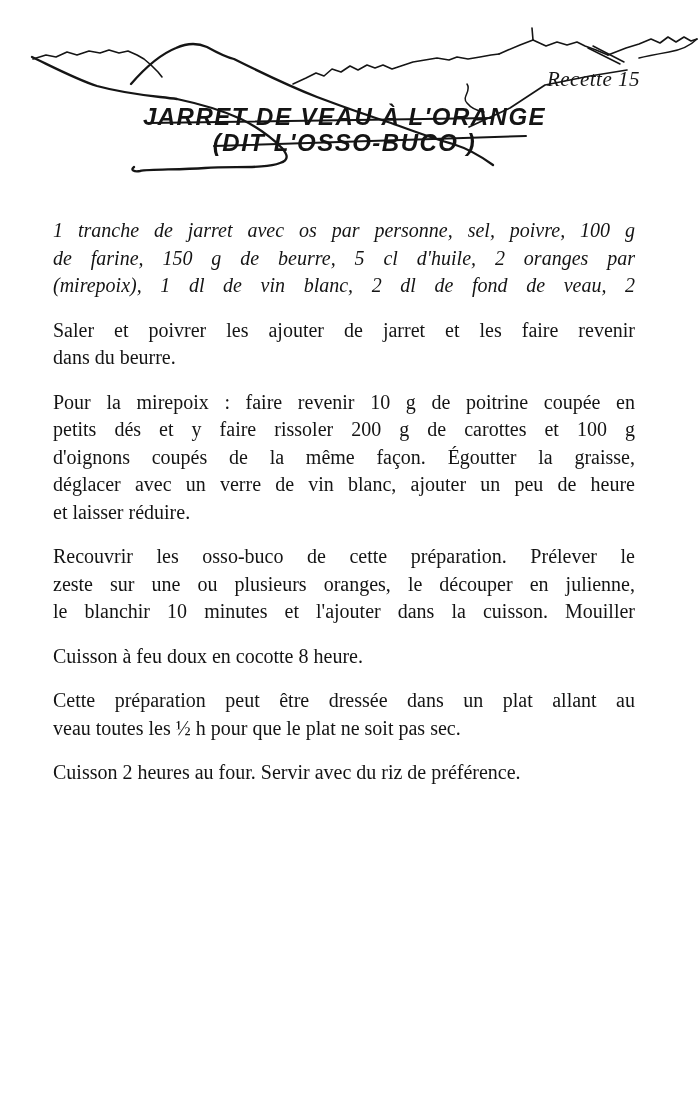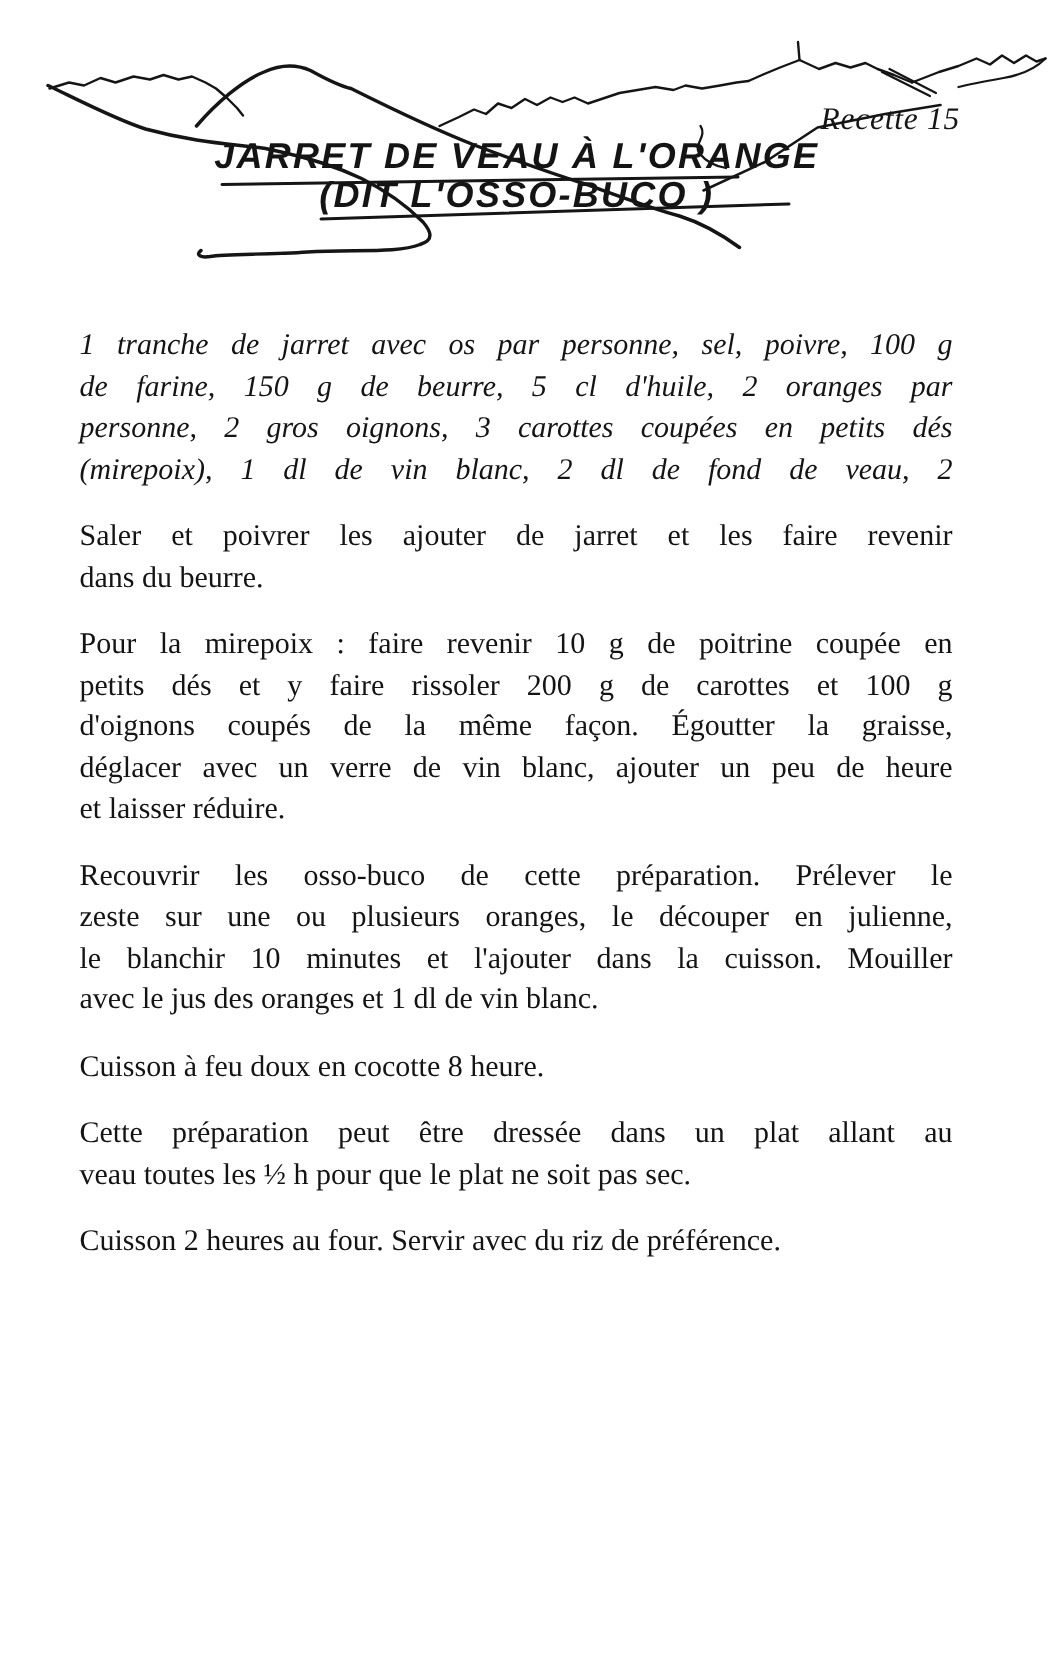--- a/index.html
+++ b/index.html
@@ -16,21 +16,21 @@
   .sketch {
     position: absolute; top: 0; left: 0; width: 700px; height: 200px;
     z-index: 3; pointer-events: none;
   }
   .recette {
     position: absolute; top: 67px; right: 60px; z-index: 2;
     font-style: italic; font-size: 21px; letter-spacing: 0.5px;
     font-family: "Liberation Serif", "DejaVu Serif", serif;
   }
   .title {
-    position: absolute; top: 92px; left: 0; width: 689px; z-index: 2;
+    position: absolute; top: 104px; left: 0; width: 689px; z-index: 2;
     text-align: center;
     font-family: "Liberation Sans", "DejaVu Sans", sans-serif;
     font-weight: bold; font-style: italic;
     font-size: 24px; line-height: 26px; letter-spacing: 1.5px;
     color: #141414;
   }
   .body-text {
     position: absolute; top: 217px; left: 53px; width: 594px;
     font-size: 20px; line-height: 27.5px; color: #141414;
   }
@@ -82,39 +82,37 @@
 
         <path stroke-width="2" d="M214,146 L526,136"></path>
       </g>
     </svg>
   </div>
 
   <div class="body-text">
       <div class="para italic">
         <div class="line">1 tranche de jarret avec os par personne, sel, poivre, 100 g</div>
         <div class="line">de farine, 150 g de beurre, 5 cl d'huile, 2 oranges par</div>
-        <div class="line">personne, 2 gros oignons, 3 carottes coupées en petits dés</div>
         <div class="line">(mirepoix), 1 dl de vin blanc, 2 dl de fond de veau, 2</div>
       </div>
       <div class="para">
         <div class="line">Saler et poivrer les ajouter de jarret et les faire revenir</div>
         <div class="line last">dans du beurre.</div>
       </div>
       <div class="para">
         <div class="line">Pour la mirepoix : faire revenir 10 g de poitrine coupée en</div>
         <div class="line">petits dés et y faire rissoler 200 g de carottes et 100 g</div>
         <div class="line">d'oignons coupés de la même façon. Égoutter la graisse,</div>
         <div class="line">déglacer avec un verre de vin blanc, ajouter un peu de heure</div>
         <div class="line last">et laisser réduire.</div>
       </div>
       <div class="para">
         <div class="line">Recouvrir les osso-buco de cette préparation. Prélever le</div>
         <div class="line">zeste sur une ou plusieurs oranges, le découper en julienne,</div>
         <div class="line">le blanchir 10 minutes et l'ajouter dans la cuisson. Mouiller</div>
-        <div class="line last">avec le jus des oranges et 1 dl de vin blanc.</div>
       </div>
       <div class="para">
         <div class="line last">Cuisson à feu doux en cocotte 8 heure.</div>
       </div>
       <div class="para">
         <div class="line">Cette préparation peut être dressée dans un plat allant au</div>
         <div class="line last">veau toutes les ½ h pour que le plat ne soit pas sec.</div>
       </div>
       <div class="para">
         <div class="line last">Cuisson 2 heures au four. Servir avec du riz de préférence.</div>

